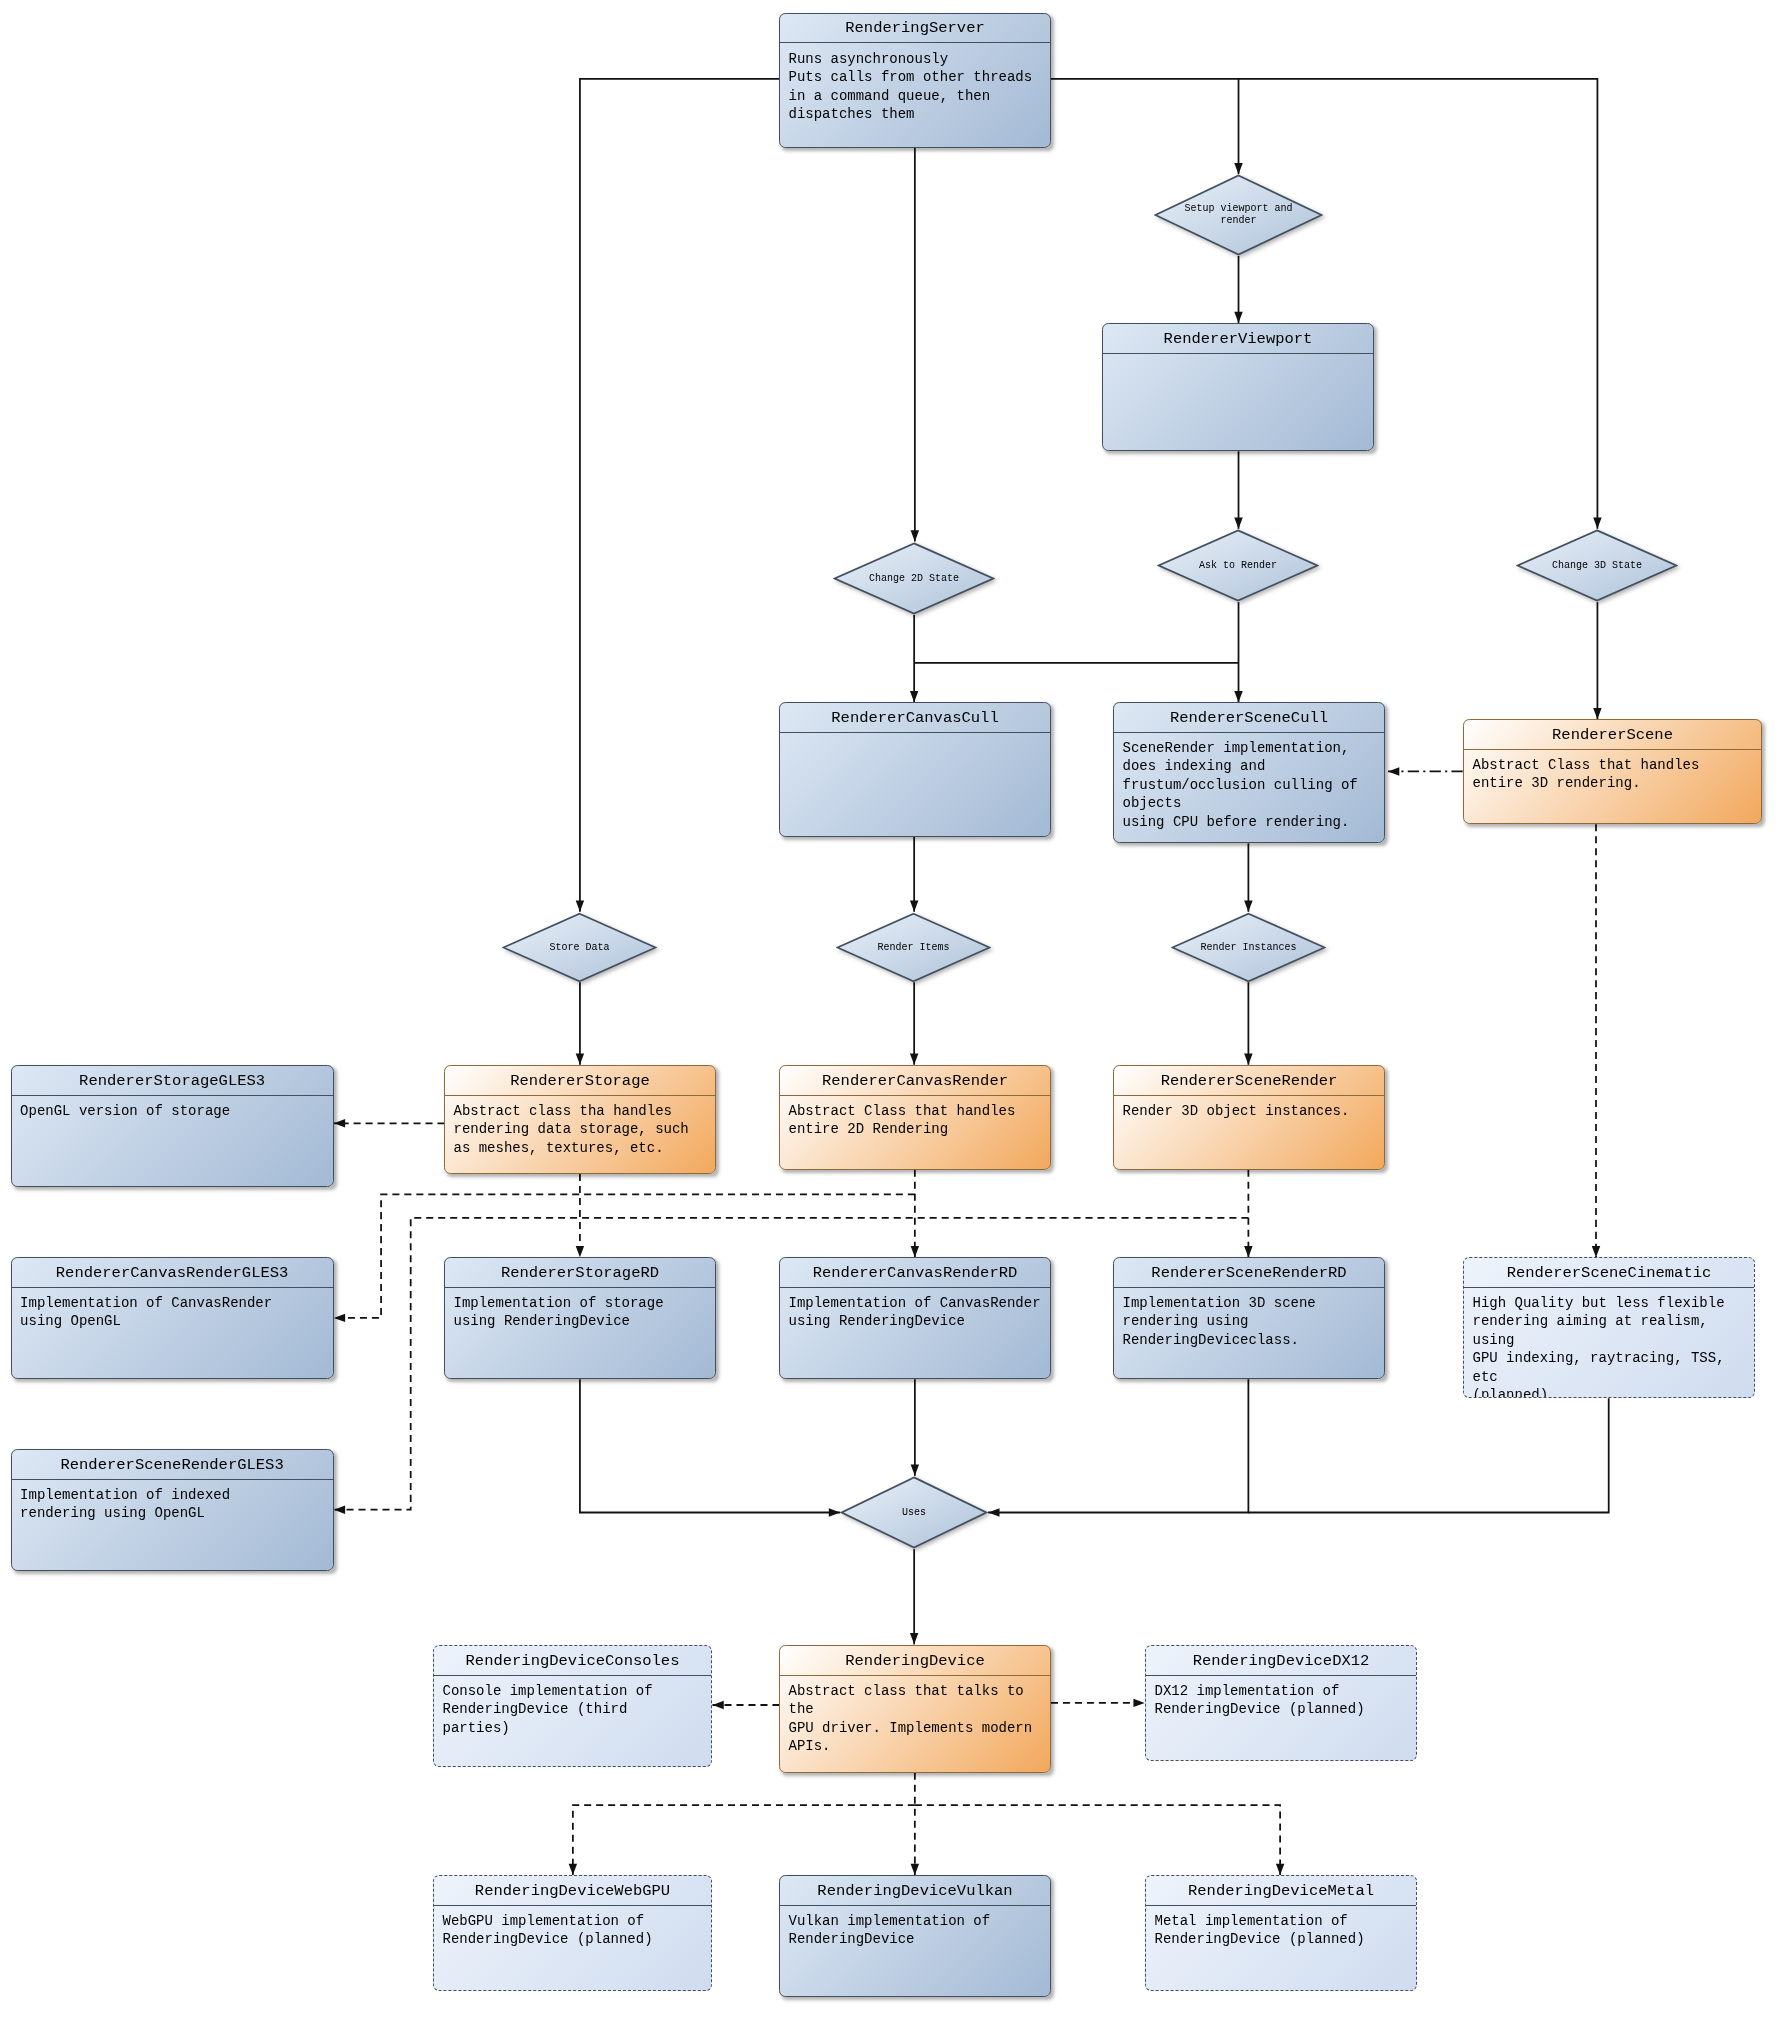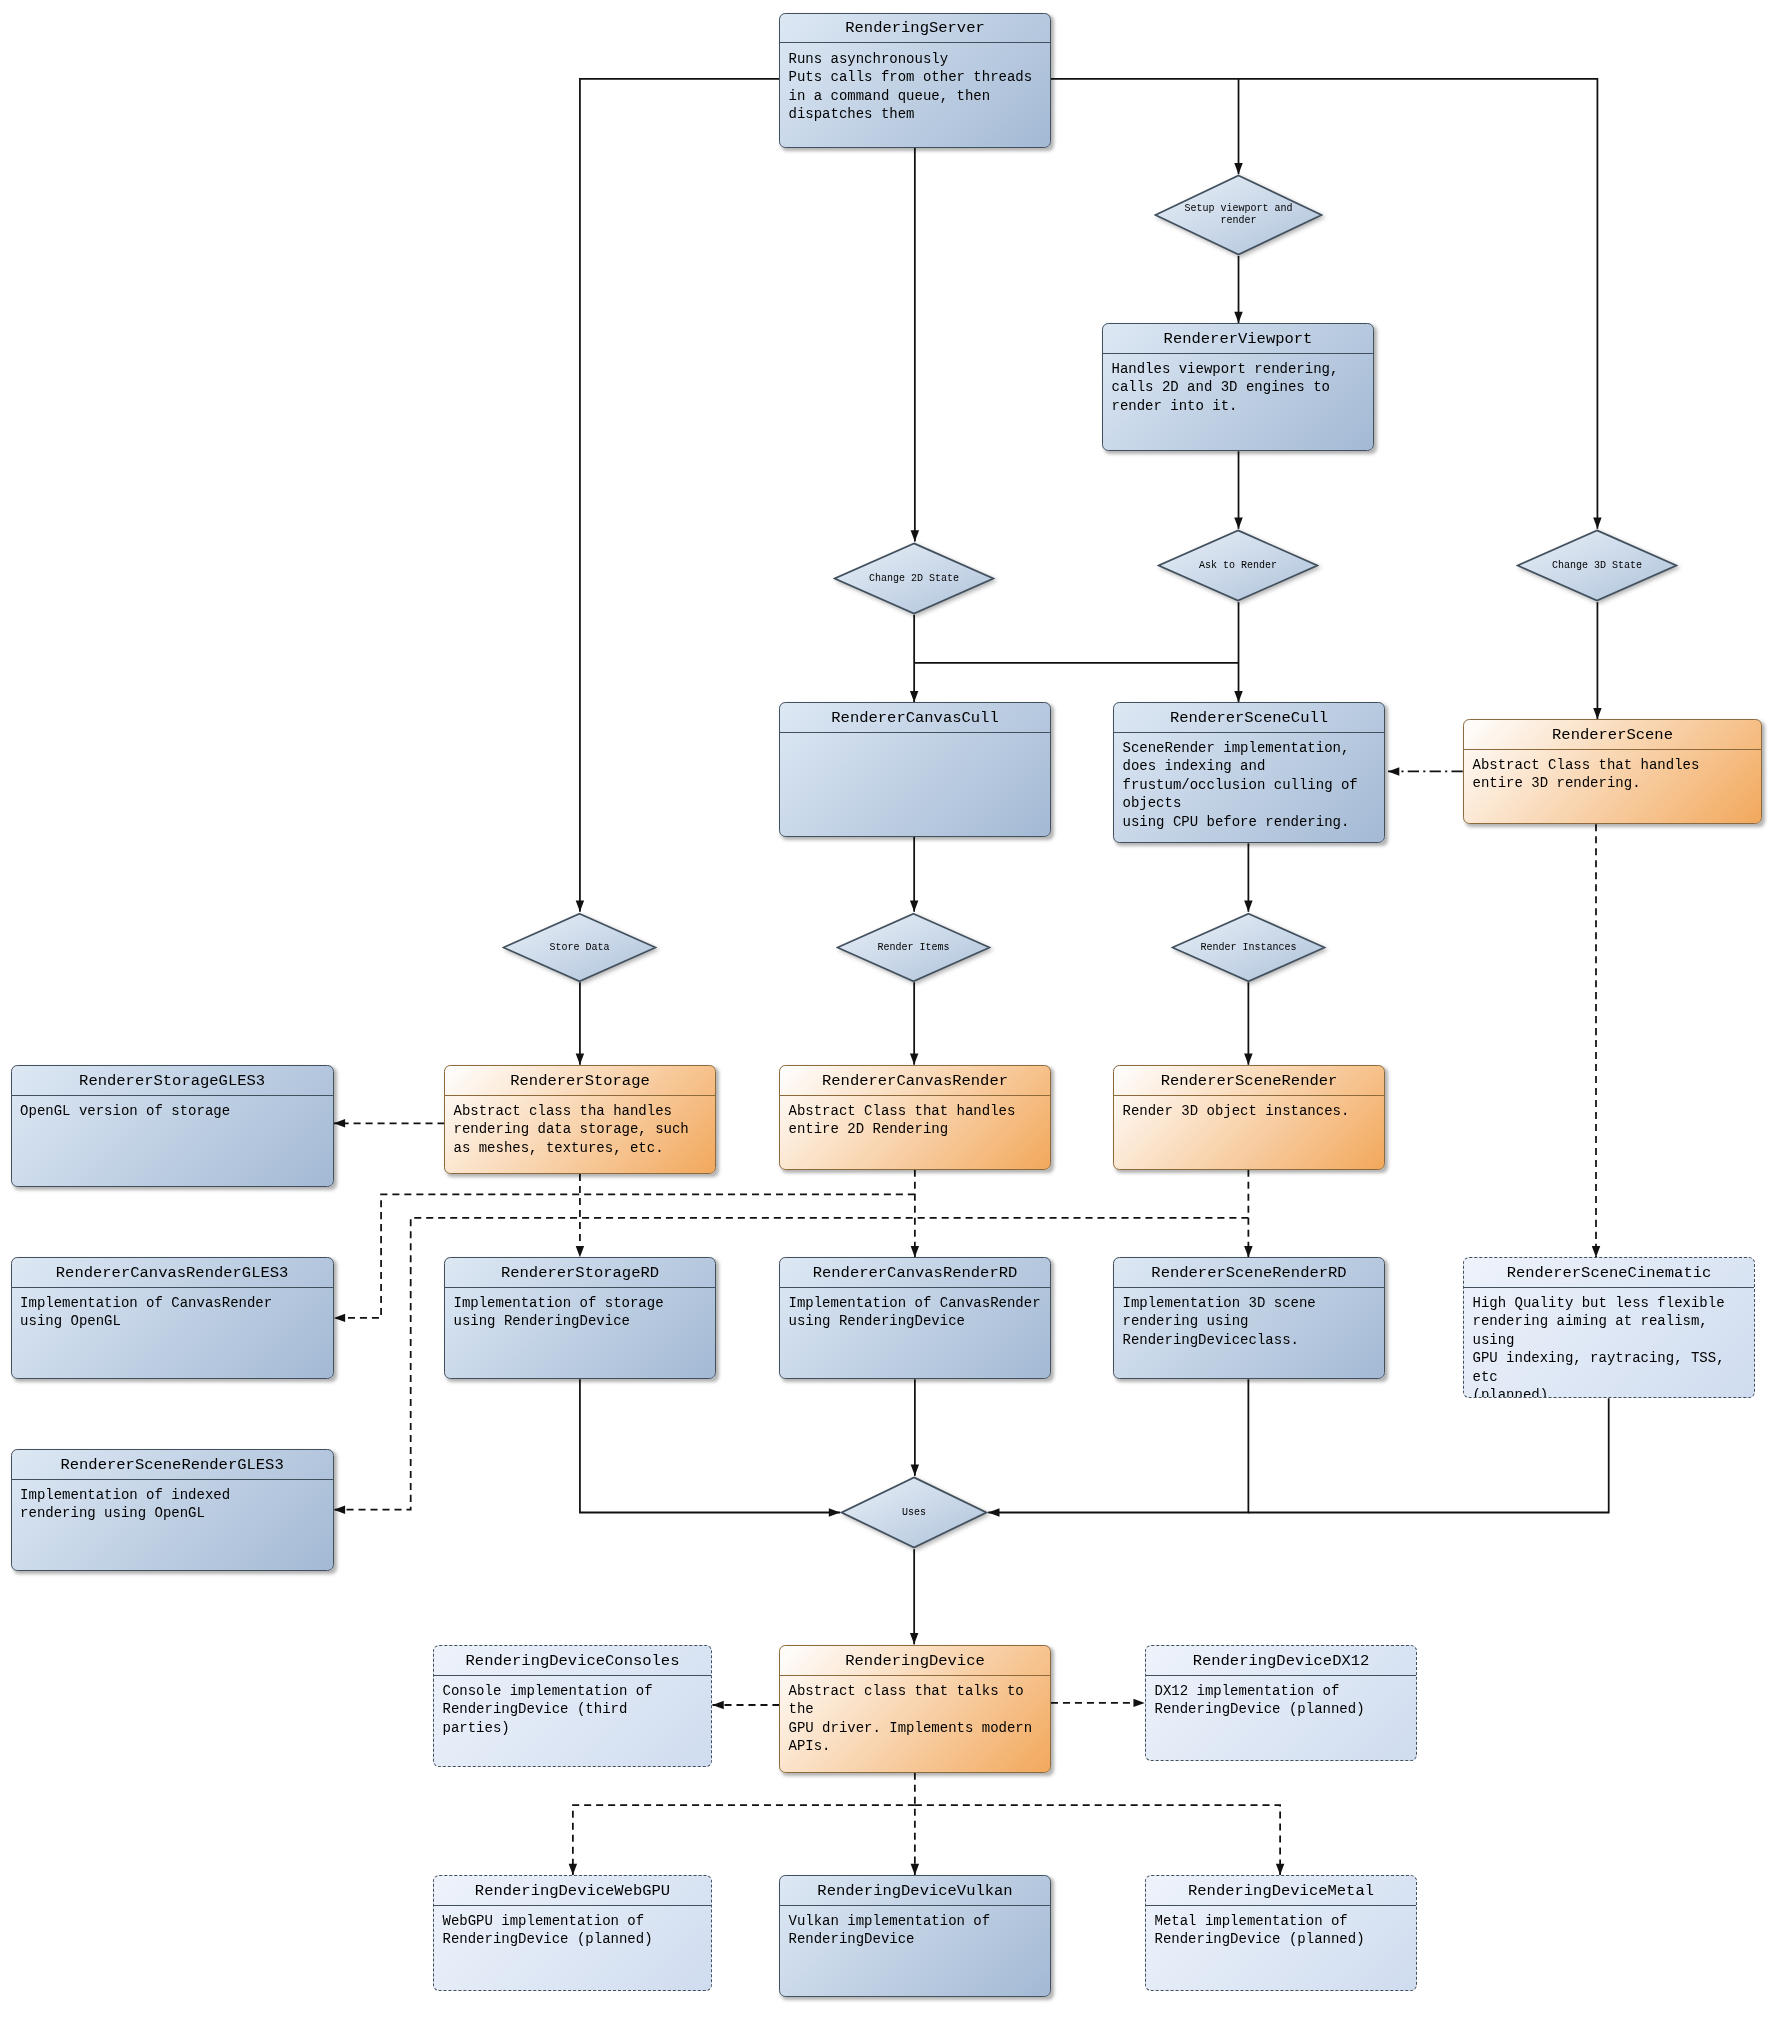--- a/index.html
+++ b/index.html
@@ -98,23 +98,20 @@
 
 <div class="node blue" style="left: 779px; top: 12.7px; width: 272px; height: 135px;">
       <div class="node-title">RenderingServer</div>
       <div class="node-body">Runs asynchronously
 Puts calls from other threads
 in a command queue, then
 dispatches them</div>
     </div>
     <div class="node blue" style="left: 1102px; top: 323px; width: 272px; height: 128px;">
       <div class="node-title">RendererViewport</div>
-      <div class="node-body">Handles viewport rendering,
-calls 2D and 3D engines to
-render into it.</div>
     </div>
     <div class="node blue" style="left: 779px; top: 702px; width: 272px; height: 135px;">
       <div class="node-title">RendererCanvasCull</div>
     </div>
     <div class="node blue" style="left: 1113px; top: 702px; width: 272px; height: 141px;">
       <div class="node-title">RendererSceneCull</div>
       <div class="node-body">SceneRender implementation,
 does indexing and
 frustum/occlusion culling of objects
 using CPU before rendering.</div>

